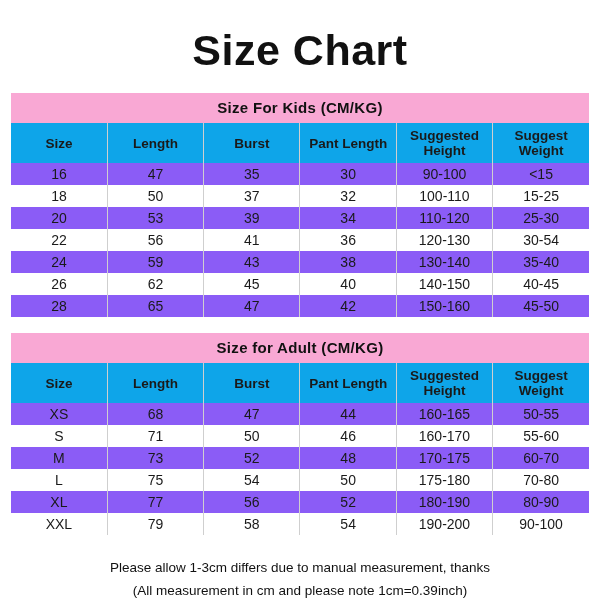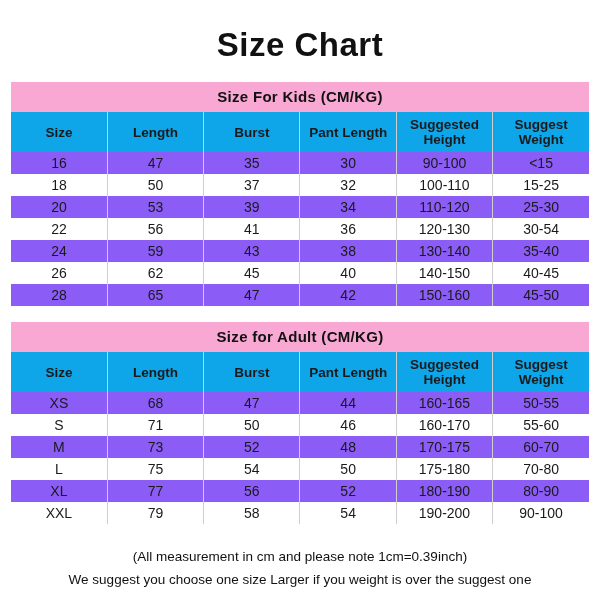--- a/index.html
+++ b/index.html
@@ -16,21 +16,21 @@
   }
   .page {
     width: 600px;
     height: 600px;
     box-sizing: border-box;
     padding: 0 10px;
     position: relative;
   }
   .title {
     text-align: center;
-    font-size: 33px;
+    font-size: 43px;
     font-weight: bold;
     letter-spacing: 0.5px;
     margin: 26px 0 18px 0;
     color: #111;
   }
   table.chart {
     width: 578px;
     margin: 0 auto;
     border-collapse: collapse;
     table-layout: fixed;
@@ -225,16 +225,17 @@
         <td>79</td>
         <td>58</td>
         <td>54</td>
         <td>190-200</td>
         <td>90-100</td>
       </tr>
     </tbody>
   </table>
 
   <div class="notes">
+    <div>Please allow 1-3cm differs due to manual measurement, thanks</div>
     <div>(All measurement in cm and please note 1cm=0.39inch)</div>
     <div>We suggest you choose one size Larger if you weight is over the suggest one</div>
   </div>
 </div>
 
 </body></html>

